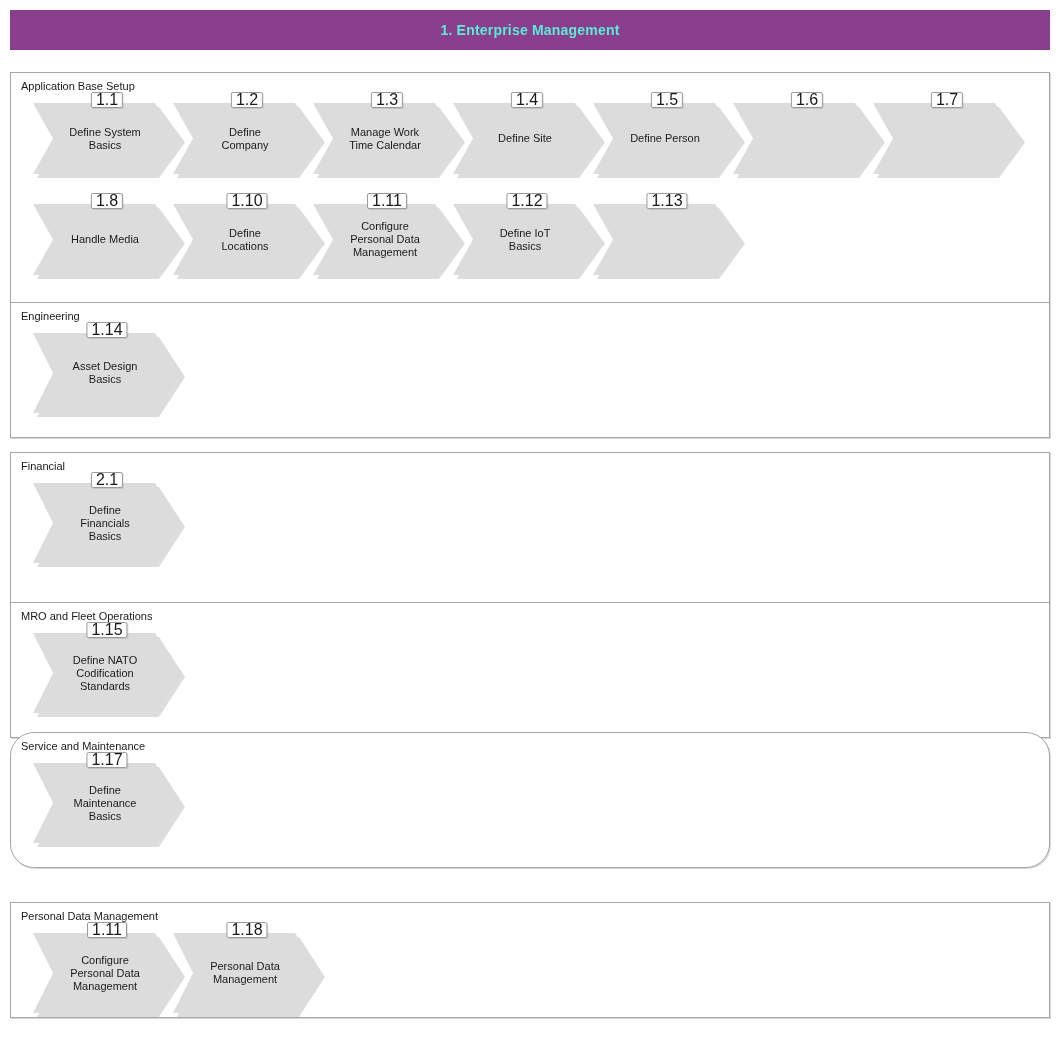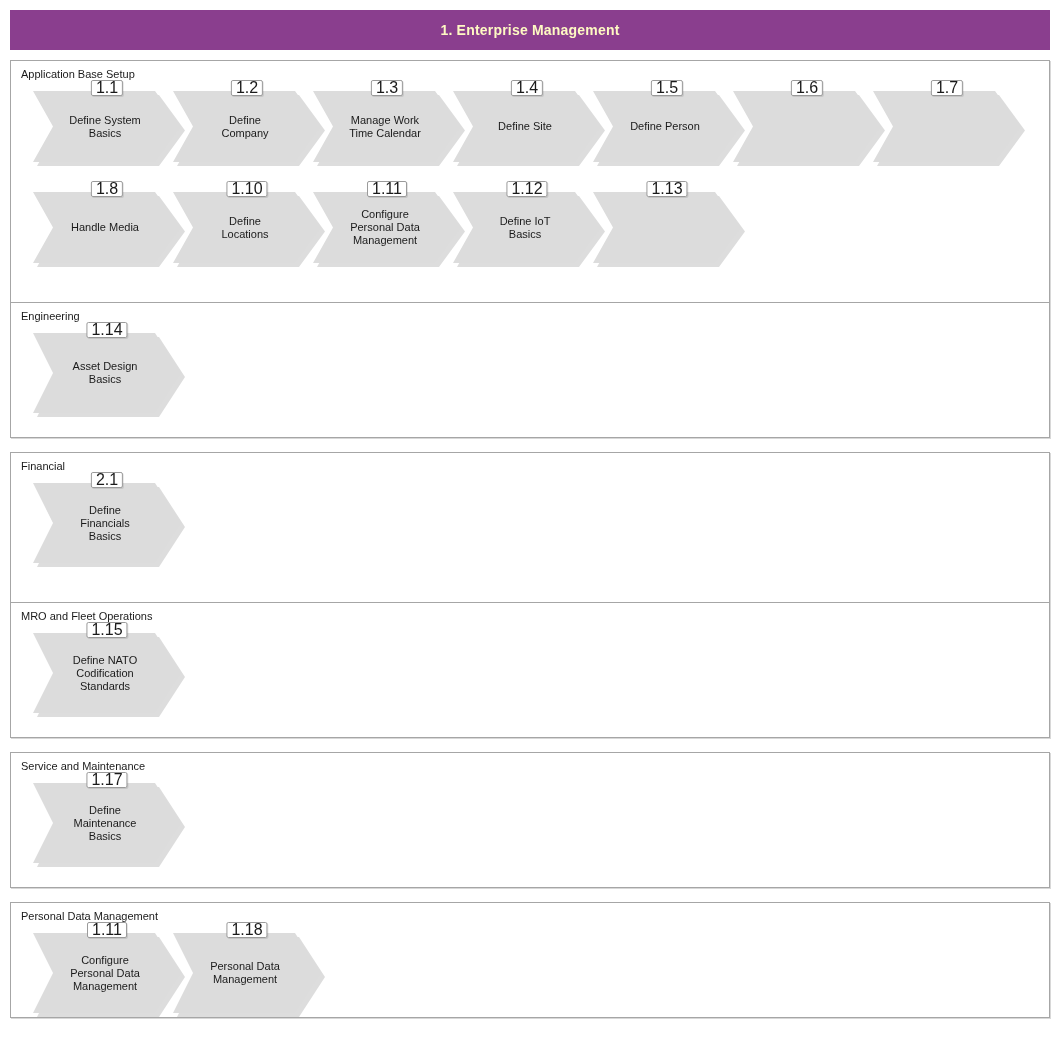--- a/index.html
+++ b/index.html
@@ -22,21 +22,21 @@
     left: 10px;
     top: 10px;
     width: 1040px;
     height: 40px;
     background: #8A3E8E;
     display: flex;
     align-items: center;
     justify-content: center;
   }
   .banner-title {
-    color: #fef9c3;
+    color: #5eead4;
     font-size: 14px;
     font-weight: bold;
     letter-spacing: 0.2px;
   }
 
   
   .lane {
     position: absolute;
     left: 10px;
     width: 1040px;
@@ -114,21 +114,21 @@
 </head>
 <body>
 
 <div id="page">
 
   <div class="banner">
     <div class="banner-title">1. Enterprise Management</div>
   </div>
 
   <div id="lanes-container">
-      <div class="lane" style="top: 60px; height: 288px;">
+      <div class="lane" style="top: 72px; height: 288px;">
         <div class="lane-title">Application Base Setup</div>
         <div class="chev" style="left: 22px; top: 30px; width: 148px; height: 71px;">
           <div class="chev-shadow"></div>
           <div class="chev-shape"></div>
           <div class="chev-label">Define System
 Basics</div>
           <div class="chev-badge">1.1</div>
         </div>
         <div class="chev" style="left: 162px; top: 30px; width: 148px; height: 71px;">
           <div class="chev-shadow"></div>
@@ -225,21 +225,21 @@
         <div class="lane-title">MRO and Fleet Operations</div>
         <div class="chev" style="left: 22px; top: 30px; width: 148px; height: 80px;">
           <div class="chev-shadow"></div>
           <div class="chev-shape"></div>
           <div class="chev-label">Define NATO
 Codification
 Standards</div>
           <div class="chev-badge">1.15</div>
         </div>
       </div>
-      <div class="lane" style="top: 752px; height: 136px;">
+      <div class="lane" style="top: 732px; height: 136px; border-radius: 24px;">
         <div class="lane-title">Service and Maintenance</div>
         <div class="chev" style="left: 22px; top: 30px; width: 148px; height: 80px;">
           <div class="chev-shadow"></div>
           <div class="chev-shape"></div>
           <div class="chev-label">Define
 Maintenance
 Basics</div>
           <div class="chev-badge">1.17</div>
         </div>
       </div>

